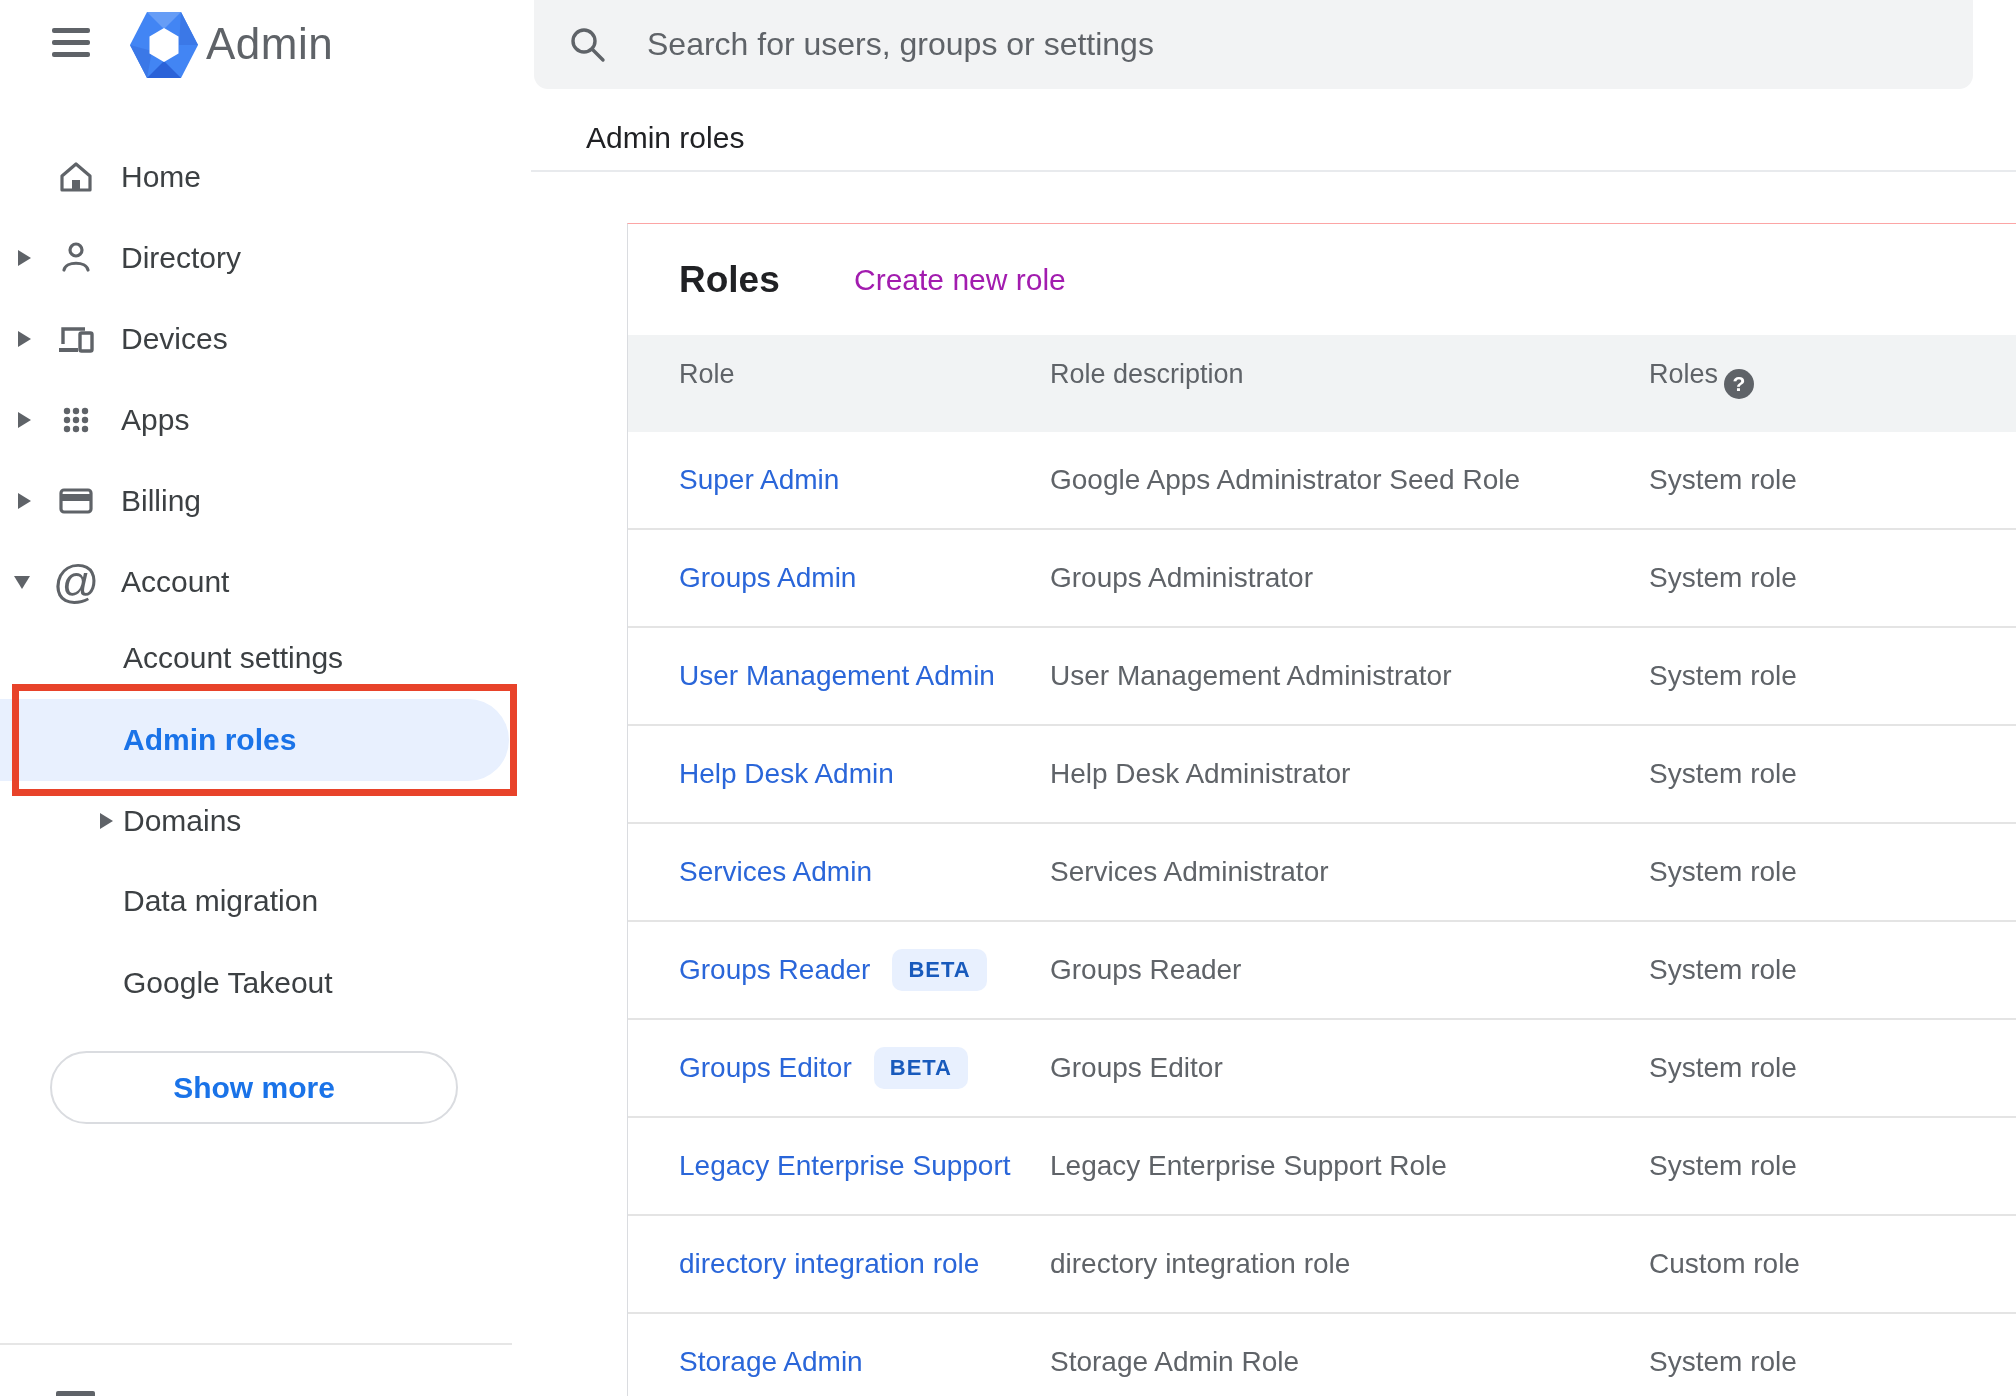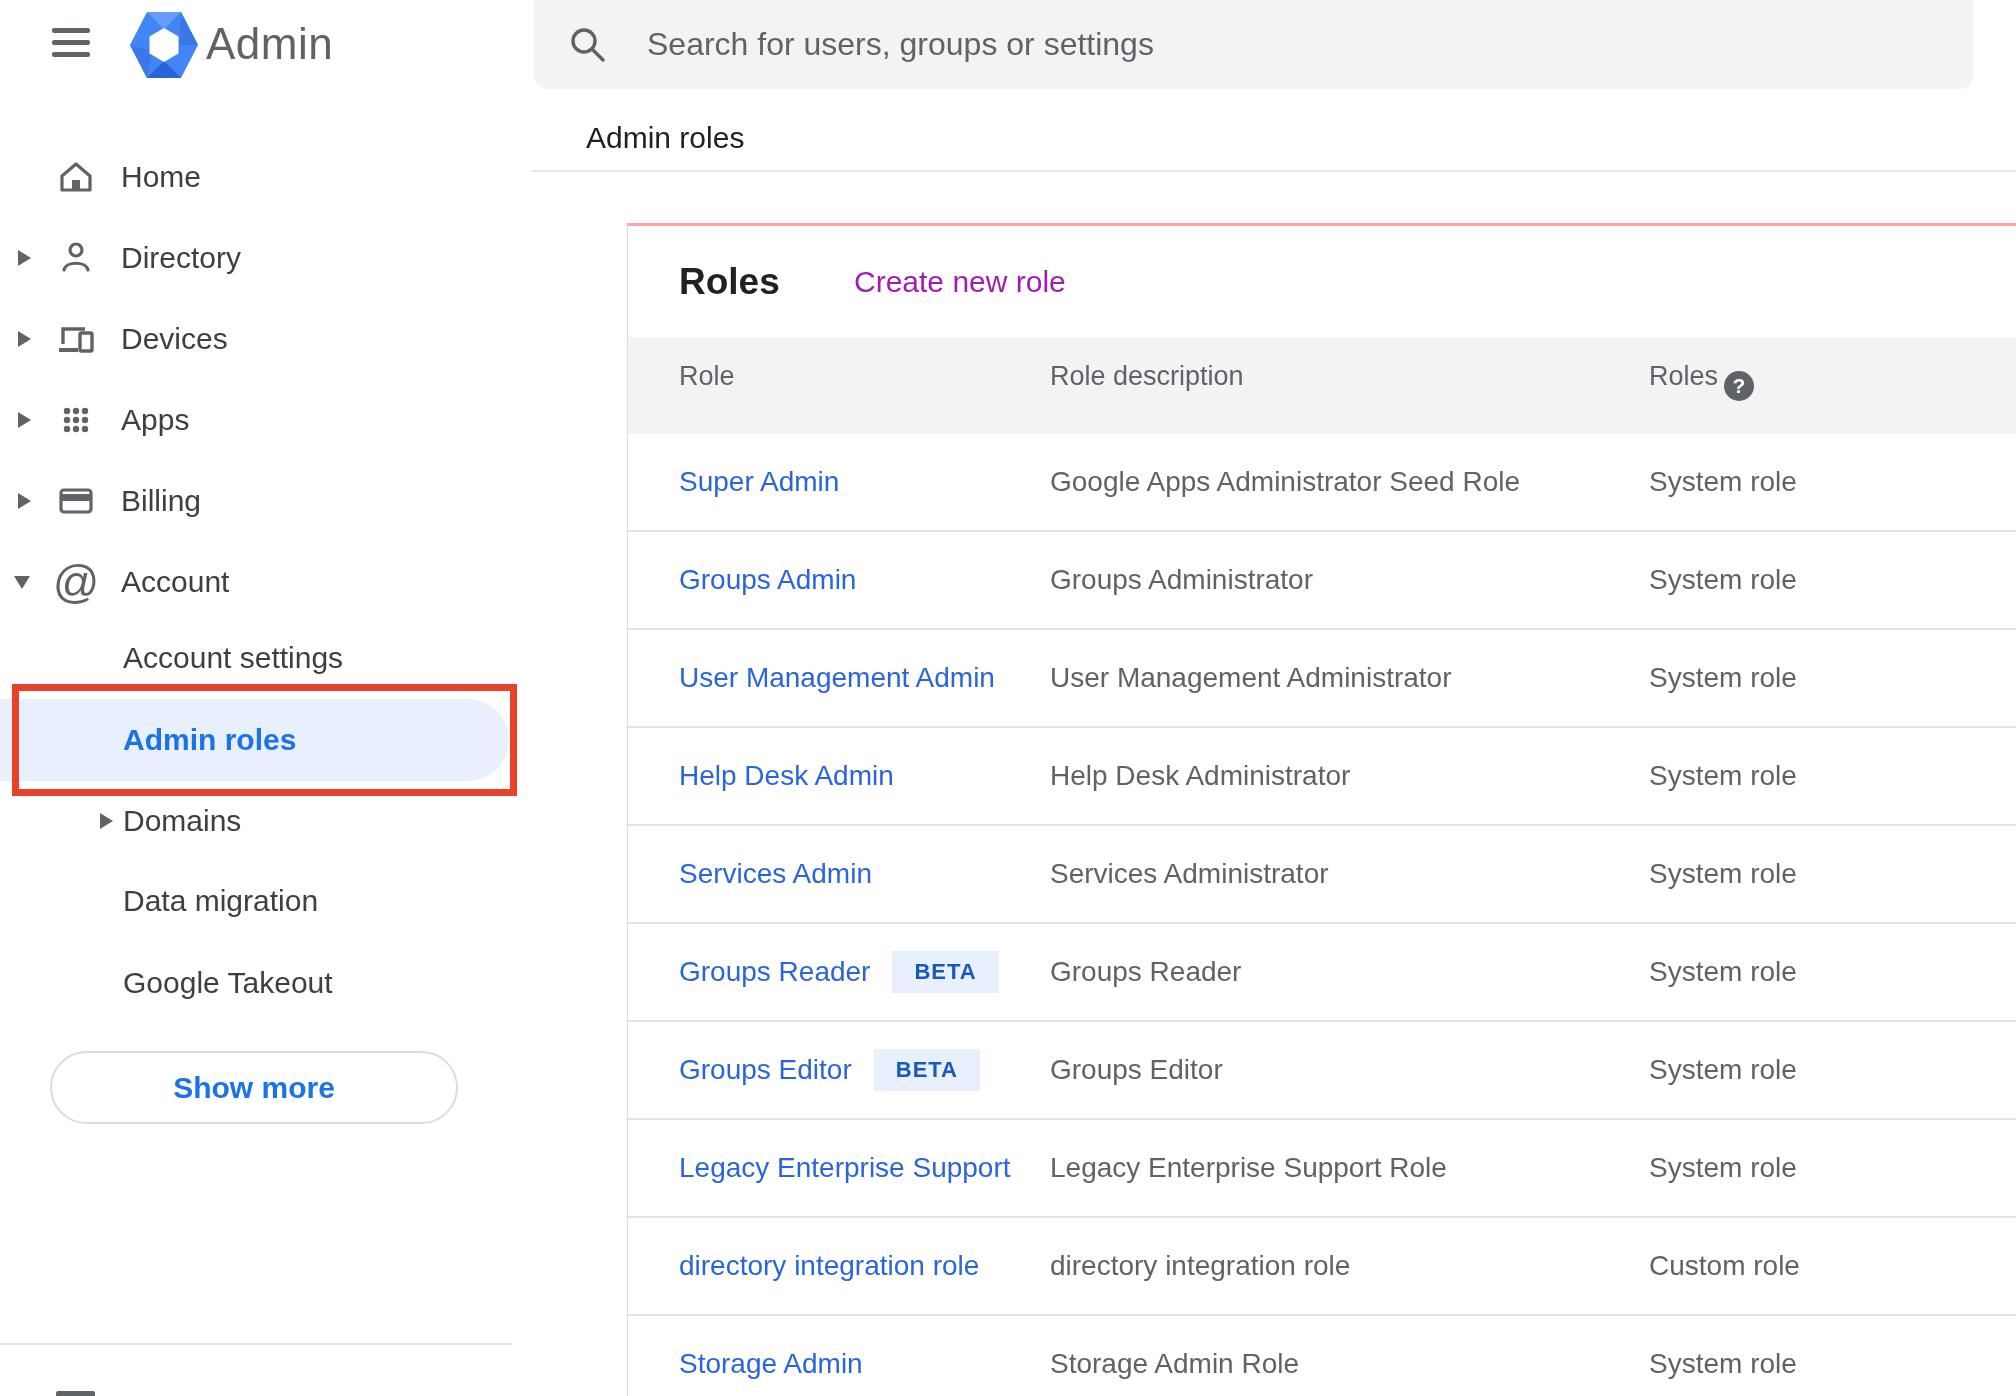--- a/index.html
+++ b/index.html
@@ -38,40 +38,40 @@
 
   
   #search-bar { left:534px; top:0; width:1439px; height:89px; background:#f2f3f4; border-radius:0 0 14px 14px; cursor:text; }
   #search-icon { left:566px; top:23px; width:44px; height:44px; }
   #search-placeholder { left:647px; top:0; height:89px; display:flex; align-items:center; font-size:32px; color:#5f6368; }
 
   #breadcrumb { left:586px; top:121px; font-size:30px; color:#202124; }
   #content-divider { left:531px; top:170px; width:1485px; height:2px; background:#e8eaed; }
 
   #roles-card { left:627px; top:223px; width:1389px; height:1173px; background:#fff;
-    border-left:1px solid #dadce0; border-top:3px solid #fca5a5; }
+    border-left:1px solid #dadce0; border-top:1px solid #fca5a5; }
   #card-header { position:absolute; left:0; top:0; width:100%; height:111px; display:flex; align-items:center; }
   #roles-title { position:absolute; left:51px; font-size:37px; font-weight:bold; color:#202124; }
   #create-new-role { position:absolute; left:226px; font-size:30px; color:#a21caf; cursor:pointer; }
 
   #table-head { position:absolute; left:0; top:111px; width:100%; height:97px; background:#f1f3f4; }
   .col-role { position:absolute; left:51px; }
   .col-desc { position:absolute; left:422px; }
   .col-type { position:absolute; left:1021px; }
   .head-label { top:0; height:79px; display:flex; align-items:center; font-size:27px; color:#5f6368; }
   #type-help-icon { position:absolute; left:1096px; top:34px; width:30px; height:30px; border-radius:50%;
     background:#5f6368; color:#fff; font-size:21px; font-weight:bold; display:flex; align-items:center; justify-content:center; cursor:pointer; }
 
   #table-rows { position:absolute; left:0; top:208px; width:100%; }
   .t-row { position:relative; width:100%; height:98px; border-bottom:2px solid #e4e4e4; background:#fff; }
   .t-cell { top:0; height:96px; display:flex; align-items:center; font-size:28px; }
   .role-link { color:#2a66d9; cursor:pointer; white-space:nowrap; }
   .desc-text, .type-text { color:#5f6368; white-space:nowrap; }
   .beta-badge { display:inline-block; margin-left:22px; background:#e8f0fe; color:#185abc;
-    font-size:22px; font-weight:bold; letter-spacing:1px; padding:8px 22px; border-radius:0; }
+    font-size:22px; font-weight:bold; letter-spacing:1px; padding:8px 16px; border-radius:10px; }
 </style>
 </head>
 <body>
 
 <div id="sidebar" class="abs">
 
   <div id="hamburger" class="abs">
     <span></span>
       <span></span>
       <span></span>

